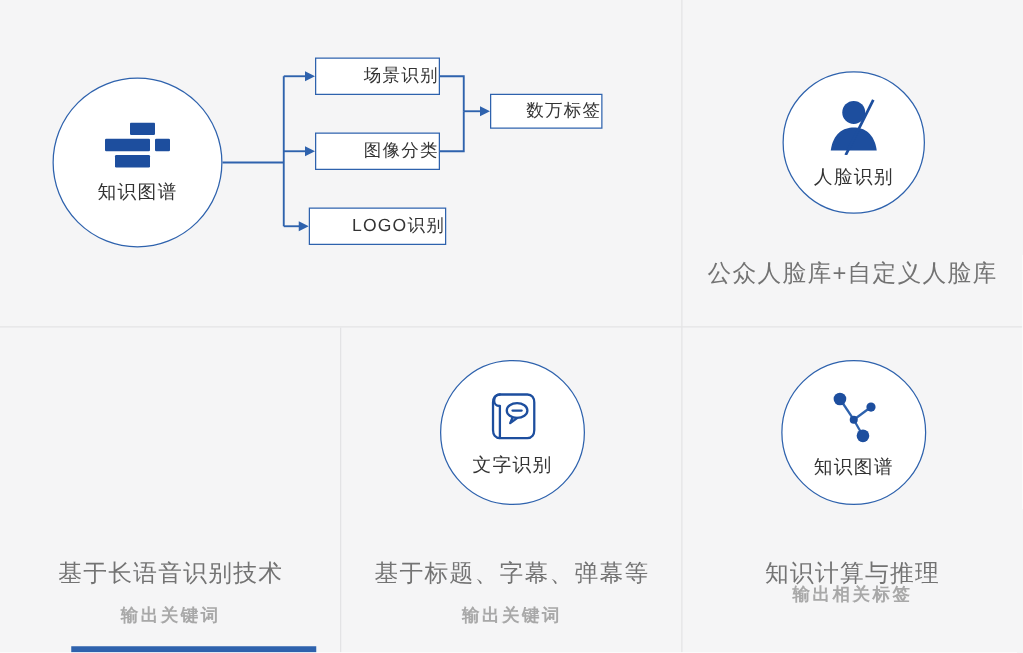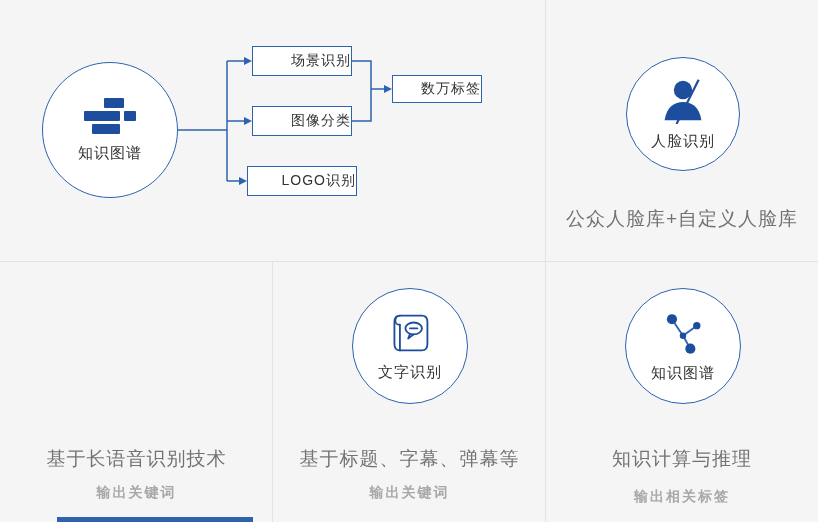--- a/index.html
+++ b/index.html
@@ -143,16 +143,16 @@
         <g fill="#1d4e9e">
           <circle cx="13" cy="10" r="5.5"></circle>
           <circle cx="40" cy="17" r="4"></circle>
           <circle cx="33" cy="42" r="5.5"></circle>
           <circle cx="25" cy="28" r="3.5"></circle>
         </g>
       </svg>
       <div class="circle-label">知识图谱</div>
     </div>
     <div class="caption" style="top:184px;text-align:center;">知识计算与推理</div>
-    <div class="sub-caption" style="top:226px;font-family:Liberation Serif, serif;">输出相关标签</div>
+    <div class="sub-caption" style="top:205px;font-family:Liberation Serif, serif;">输出相关标签</div>
   </section>
 
 </div>
 
 </body></html>

